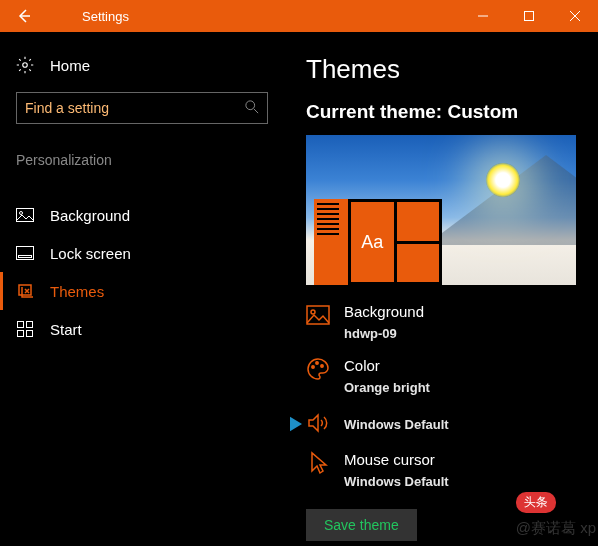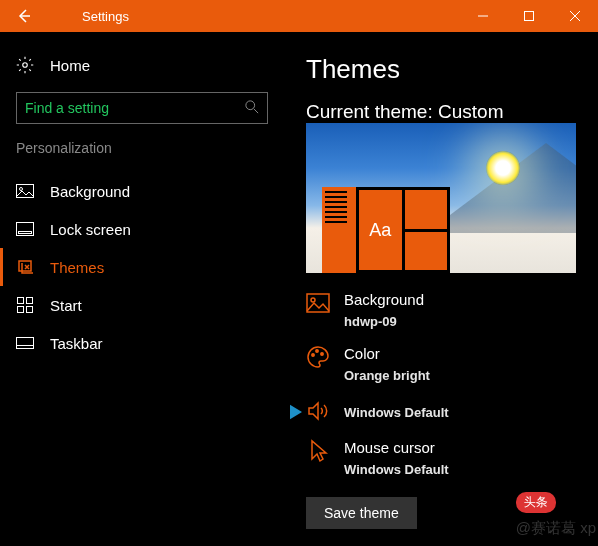--- a/index.html
+++ b/index.html
@@ -8,49 +8,49 @@
 .titlebar { height: 32px; background: #e95b0c; display: flex; align-items: center; gap: 30px; }
 .back-btn { width: 48px; height: 32px; display: flex; align-items: center; justify-content: center; }
 .title { padding-left: 4px; font-size: 13px; }
 .win-controls { margin-left: auto; display: flex; }
 .win-btn { width: 46px; height: 32px; display: flex; align-items: center; justify-content: center; }
 
 .main { display: flex; height: calc(100% - 32px); }
 
 .sidebar { width: 290px; padding: 16px 0 0 16px; }
 .home { display: flex; align-items: flex-end; gap: 16px; padding: 8px 0 18px 0; font-size: 15px; }
-.search { border: 1px solid #666; height: 32px; width: 252px; display: flex; align-items: center; padding: 0 8px; color: #22c55e; margin-bottom: 16px; }
+.search { border: 1px solid #666; height: 32px; width: 252px; display: flex; align-items: center; padding: 0 8px; color: #fdba74; margin-bottom: 28px; }
 .search span:first-child { flex: 1; }
-.cat { color: #888; font-size: 14px; margin-bottom: 16px; }
+.cat { color: #888; font-size: 14px; margin-bottom: 28px; }
 .nav-item { display: flex; align-items: center; gap: 16px; padding: 10px 0; font-size: 15px; cursor: pointer; }
 .nav-item.active { color: #e95b0c; border-left: 3px solid #e95b0c; margin-left: -16px; padding-left: 13px; }
 .icon { width: 18px; height: 18px; display: flex; align-items: center; justify-content: center; flex-shrink: 0; }
 
 .content { flex: 1; padding: 22px 16px 0 16px; overflow: hidden; }
 .h1 { font-size: 26px; font-weight: 300; margin-bottom: 16px; }
-.h2 { font-size: 19px; font-weight: 400; margin-bottom: 0; }
+.h2 { font-size: 19px; font-weight: 700; margin-bottom: 12px; }
 
 .preview { width: 270px; height: 150px; position: relative; margin-bottom: 18px; background: linear-gradient(180deg, #1a5fb8 0%, #3b82d4 30%, #87b8e8 55%, #f5f0e8 70%, #e8e4dc 100%); overflow: hidden; }
 .sun { position: absolute; top: 28px; right: 56px; width: 34px; height: 34px; background: radial-gradient(circle, #fff 30%, #ffeb3b 60%, rgba(255,235,59,0) 80%); border-radius: 50%; box-shadow: 0 0 40px 20px rgba(255,255,200,0.5); }
 .mtn { position: absolute; left: 120px; bottom: 40px; width: 0; height: 0; border-left: 120px solid transparent; border-right: 120px solid transparent; border-bottom: 90px solid rgba(60,80,100,0.4); }
-.mini { position: absolute; left: 16px; bottom: 0; width: 128px; height: 86px; background: #000; display: flex; }
+.mini { position: absolute; left: 8px; bottom: 0; width: 128px; height: 86px; background: #000; display: flex; }
 .mini-side { width: 34px; background: #e95b0c; display: flex; flex-direction: column; padding: 4px 3px; gap: 3px; }
 .mini-line { height: 2px; background: #000; width: 80%; }
 .mini-tiles { flex: 1; display: grid; grid-template-columns: 1fr 1fr; grid-template-rows: 1fr 1fr; gap: 3px; padding: 3px; background: #000; }
 .tile { background: #e95b0c; }
 .tile.aa { grid-row: 1/3; display: flex; align-items: center; justify-content: center; font-size: 18px; }
 
 .theme-row { display: flex; align-items: flex-start; gap: 14px; margin-bottom: 16px; position: relative; }
 .theme-icon { width: 24px; height: 24px; color: #e95b0c; display: flex; align-items: center; justify-content: center; flex-shrink: 0; }
 .theme-text .label { font-size: 15px; }
 .theme-text .value { font-size: 13px; color: #e5e5e5; margin-top: 6px; font-weight: bold; }
 
 .arrow { position: absolute; left: -44px; top: 2px; color: #1e90c8; }
 
-.save-btn { background: #333; border: none; color: #ffffff; padding: 8px 18px; font-size: 14px; margin-top: 4px; }
+.save-btn { background: #333; border: none; color: #22c55e; padding: 8px 18px; font-size: 14px; margin-top: 4px; }
 
 .watermark { position: absolute; right: 2px; bottom: 8px; display: flex; align-items: flex-start; gap: 6px; color: #333; font-size: 15px; flex-direction: column; }
 .wm-badge { background: #d33; color: #fff; border-radius: 10px; padding: 2px 8px; font-size: 12px; }
 </style>
 </head>
 <body>
 
 <div class="titlebar">
   <div class="back-btn">
     <svg width="16" height="16" viewBox="0 0 16 16">
@@ -131,29 +131,20 @@
       <span class="icon">
           <svg width="16" height="16" viewBox="0 0 16 16" fill="none" stroke="#fff">
             <rect x="0.5" y="0.5" width="6" height="6"></rect>
             <rect x="9.5" y="0.5" width="6" height="6"></rect>
             <rect x="0.5" y="9.5" width="6" height="6"></rect>
             <rect x="9.5" y="9.5" width="6" height="6"></rect>
           </svg>
         </span>
       <span>Start</span>
     </div>
-    <div class="nav-item">
-      <span class="icon">
-          <svg width="18" height="12" viewBox="0 0 18 12" fill="none" stroke="#fff">
-            <rect x="0.5" y="0.5" width="17" height="11"></rect>
-            <line x1="0.5" y1="8.5" x2="17.5" y2="8.5"></line>
-          </svg>
-        </span>
-      <span>Taskbar</span>
-    </div>
   </div>
 
   <div class="content">
     <div class="h1">Themes</div>
     <div class="h2">Current theme: Custom</div>
 
     <div class="preview">
       <div class="mtn"></div>
       <div class="sun"></div>
       <div class="mini">

